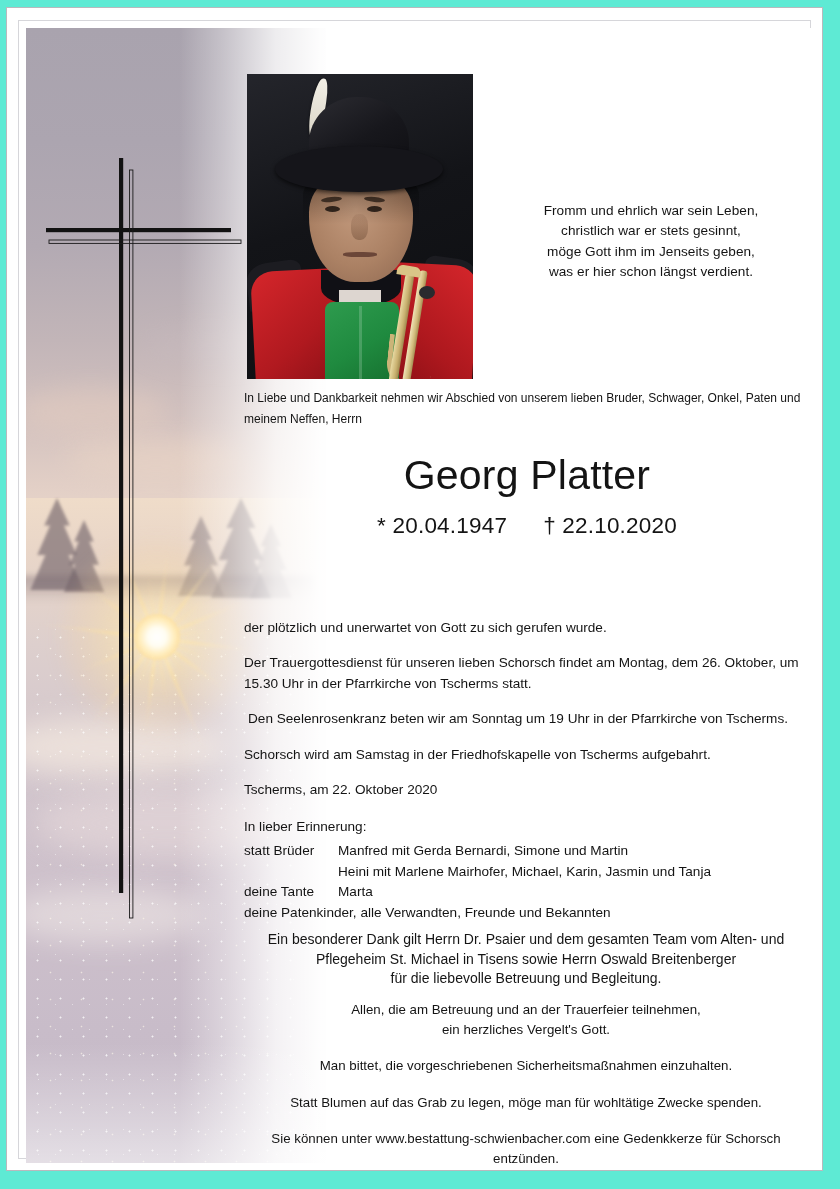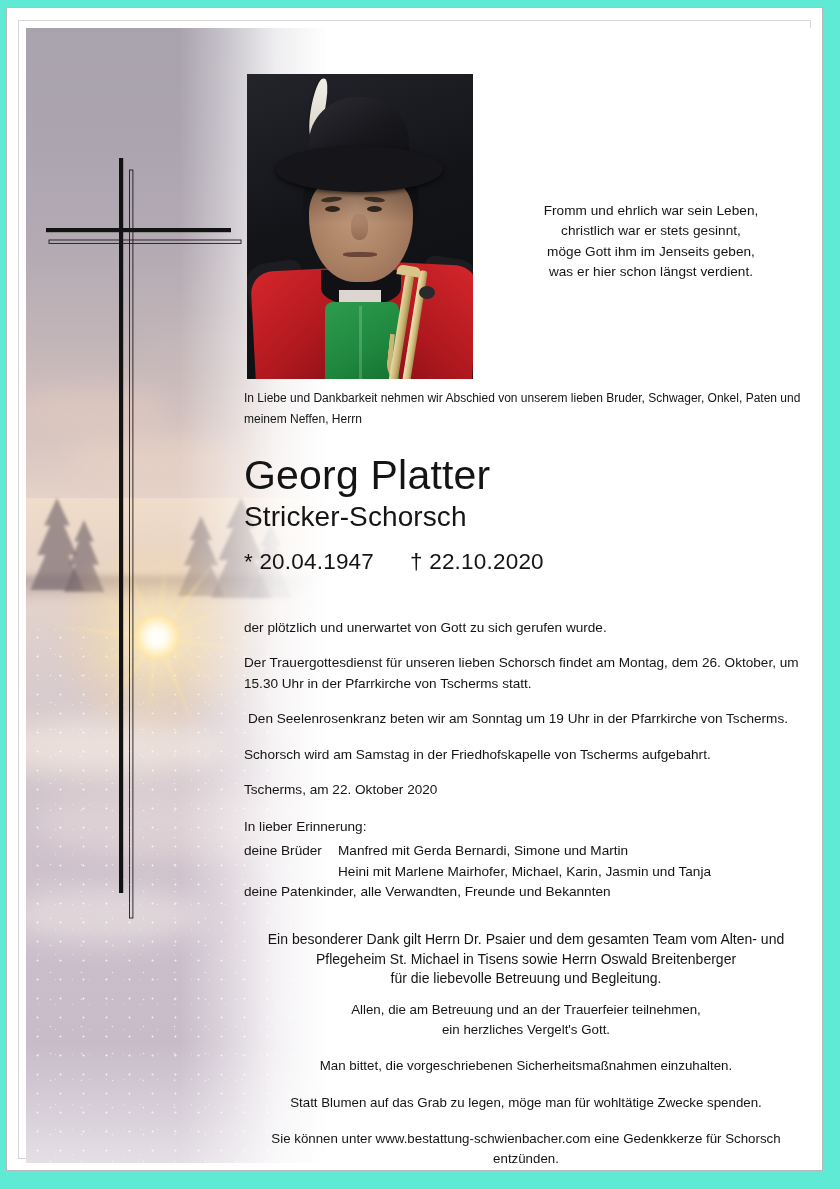--- a/index.html
+++ b/index.html
@@ -348,20 +348,21 @@
     left: 244px; top: 388px;
     width: 560px;
     font-size: 12px;
     line-height: 21px;
   }
 
   #name-block {
     position: absolute;
     left: 244px; top: 452px;
     width: 566px;
+    text-align: center;
   }
   #fullname {
     font-size: 41px;
     line-height: 47px;
     font-weight: 400;
     letter-spacing: .2px;
   }
   #nickname {
     font-size: 28px;
     line-height: 36px;
@@ -538,44 +539,47 @@
       <div>Fromm und ehrlich war sein Leben,</div>
       <div>christlich war er stets gesinnt,</div>
       <div>möge Gott ihm im Jenseits geben,</div>
       <div>was er hier schon längst verdient.</div>
     </div>
 
     <div id="lead" class="txt">In Liebe und Dankbarkeit nehmen wir Abschied  von unserem lieben Bruder, Schwager, Onkel, Paten und meinem Neffen, Herrn</div>
 
     <div id="name-block" class="txt">
       <div id="fullname">Georg Platter</div>
-      <div id="nickname">Stricker-Schorsch</div>
       <div id="dates">
         <span>* 20.04.1947</span><span class="gap"></span><span>† 22.10.2020</span>
       </div>
     </div>
 
     <div id="paras" class="txt">
       <p>der plötzlich und unerwartet von Gott zu sich gerufen wurde.</p>
       <p>Der Trauergottesdienst für unseren lieben Schorsch findet am Montag, dem 26. Oktober, um 15.30 Uhr in der Pfarrkirche von Tscherms statt.</p>
       <p class="indent">Den Seelenrosenkranz beten wir am Sonntag um 19 Uhr in der Pfarrkirche von Tscherms.</p>
       <p>Schorsch wird am Samstag in der Friedhofskapelle von Tscherms aufgebahrt.</p>
       <p>Tscherms, am 22. Oktober 2020</p>
     </div>
 
     <div id="memory-head" class="txt">In lieber Erinnerung:</div>
 
     <div id="family" class="txt">
       <div class="fam-row">
-        <span class="fam-label">deine Brüder</span>
+        <span class="fam-label">statt Brüder</span>
         <span class="fam-value">Manfred mit Gerda Bernardi, Simone und Martin</span>
       </div>
       <div class="fam-row">
         <span class="fam-label"></span>
         <span class="fam-value">Heini mit Marlene Mairhofer, Michael, Karin, Jasmin und Tanja</span>
+      </div>
+      <div class="fam-row">
+        <span class="fam-label">deine Tante</span>
+        <span class="fam-value">Marta</span>
       </div>
       <div class="fam-full">deine Patenkinder, alle Verwandten, Freunde und Bekannten</div>
     </div>
 
     <div id="thanks" class="txt">
       <div>Ein besonderer Dank gilt Herrn Dr. Psaier und dem gesamten Team vom Alten- und</div>
       <div>Pflegeheim St. Michael in Tisens sowie Herrn Oswald Breitenberger</div>
       <div>für die liebevolle Betreuung und Begleitung.</div>
     </div>
 

